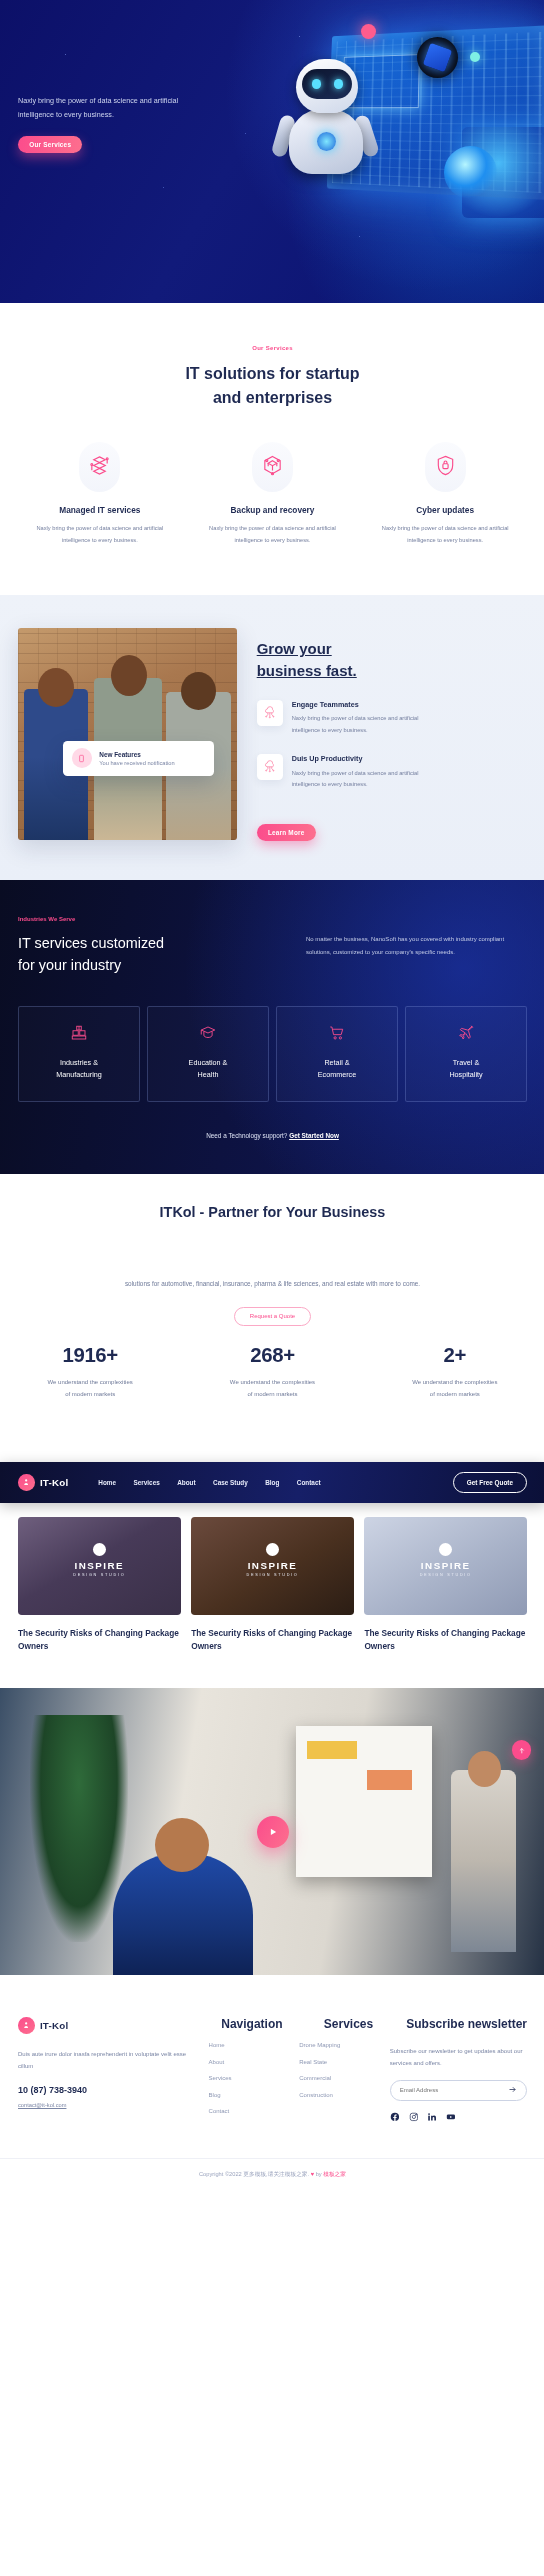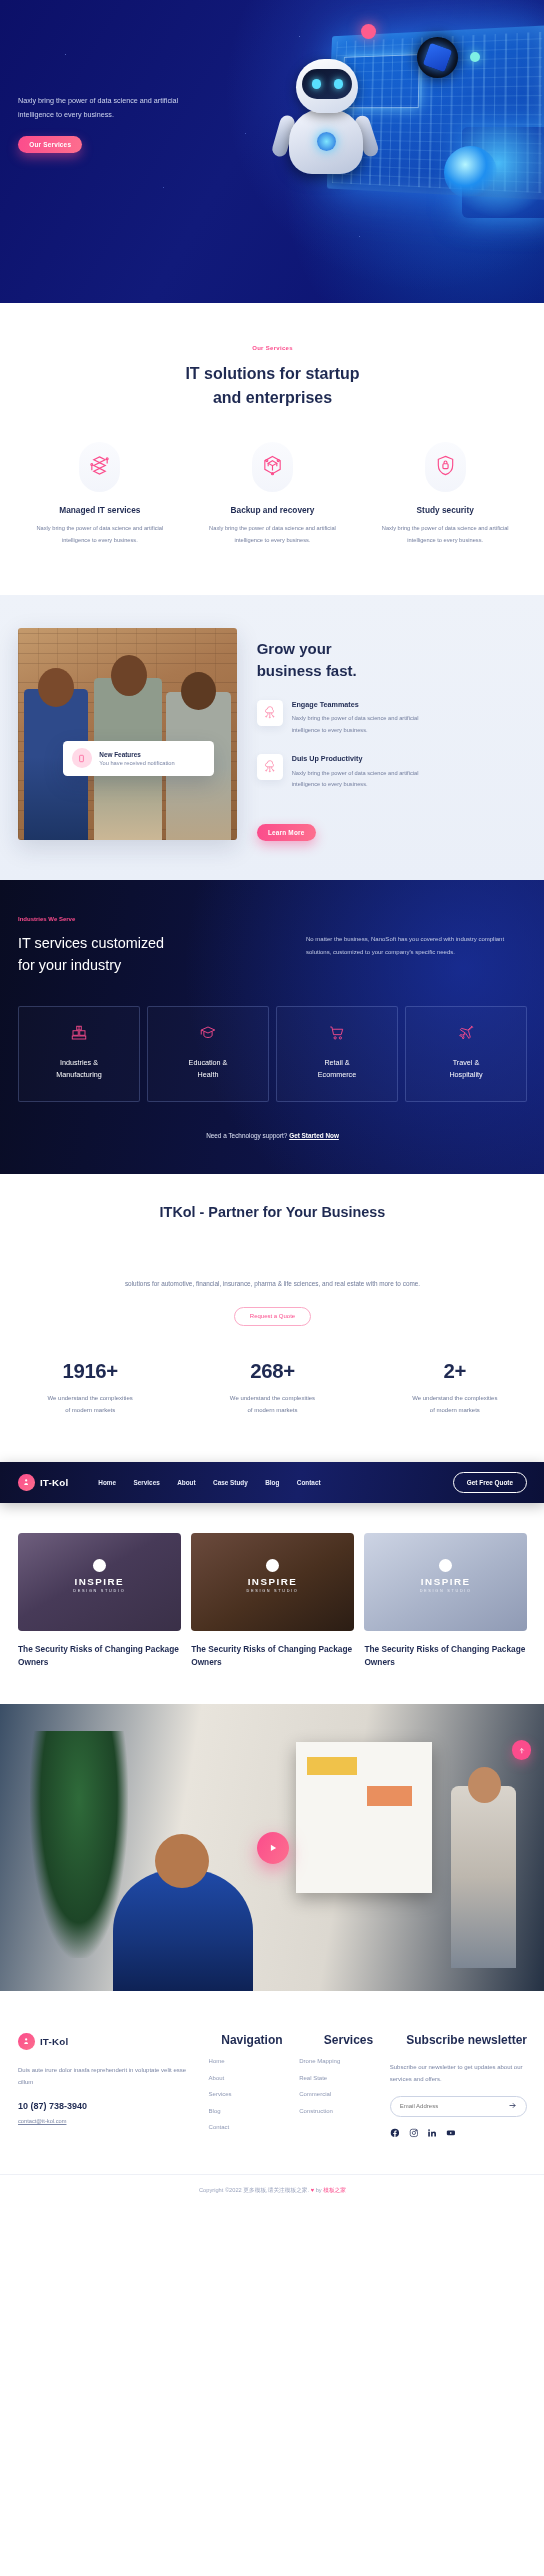--- a/index.html
+++ b/index.html
@@ -160,21 +160,21 @@
   }
   .notif-ic {
     width:19.7px; height:19.7px; border-radius:50%; background:#ffd9e7;
     display:flex; align-items:center; justify-content:center; flex:0 0 19.7px;
   }
   .notif-ic svg { width:9px; height:9px; }
   .notif-t { font-size:6.4px; font-weight:700; color:#1f2a52; }
   .notif-d { font-size:5.7px; color:#7b86a5; margin-top:2.3px; }
 
   .grow-right { flex:1; padding-top:10.6px; }
-  .grow-title { font-size:15px; line-height:1.45; font-weight:700; color:#1f2a52; }
+  .grow-title { font-size:15px; line-height:1.45; font-weight:700; color:#1f2a52;text-decoration:underline; }
   .feat { display:flex; gap:9px; margin-top:18px; }
   .feat-ic {
     width:26px; height:26px; flex:0 0 26px; background:#fff; border-radius:4.5px;
     display:flex; align-items:center; justify-content:center;
     box-shadow:0 3px 9px rgba(30,40,80,.07);
   }
   .feat-ic svg { width:13.6px; height:13.6px; }
   .feat-t { font-size:7.2px; font-weight:700; color:#1f2a52; }
   .feat-d { font-size:5.7px; line-height:2; color:#737e9e; margin-top:4.5px; max-width:155px; }
   .grow-btn { margin-top:19.7px; }
@@ -202,21 +202,21 @@
   .ind-cta a { color:#fff; text-decoration:underline; font-weight:700; }
 
   
   .partner { background:#fff; padding:30px 18px 19.7px; text-align:center; position:relative; }
   .partner-title { font-size:14.4px; font-weight:700; color:#1f2a52; }
   .partner-sub { margin-top:57px; font-size:6.4px; line-height:2.1; color:#6f7a99; }
   .btn-outline {
     display:inline-block; margin-top:16.6px; padding:5.3px 15px; border-radius:15px;
     border:0.8px solid #fba9c6; color:#fb4c8c; font-size:6px; background:#fff; cursor:pointer;
   }
-  .stats { display:flex; margin-top:34px; padding:0 3px 13.6px;gap:44px; }
+  .stats { display:flex; margin-top:18px; padding:0 3px 13.6px;gap:44px; }
   .stat { flex:1; text-align:center; }
   .stat-n { font-size:20.4px; font-weight:700; color:#1f2a52; letter-spacing:-0.4px; }
   .stat-d { margin-top:9px; font-size:6px; line-height:2; color:#6f7a99; }
 
   
   .navbar {
     position:absolute; left:0; top:1462px; width:545px; height:41px; z-index:40;
     background:linear-gradient(100deg,#0c0f2e 0%,#161f68 55%,#0b1038 100%);
     display:flex; align-items:center; padding:0 18px;
     box-shadow:0 3px 13.6px rgba(0,0,0,.25);
@@ -393,21 +393,21 @@
       <div class="svc-card">
         <div class="svc-icon-wrap">
           <span class="svc-icon">
             <svg viewBox="0 0 24 24" fill="none" stroke="#fb4c8c" stroke-width="1.2">
               <path d="M12 2.5l7.5 3v6.2c0 4.4-3.1 8.3-7.5 9.8-4.4-1.5-7.5-5.4-7.5-9.8V5.5l7.5-3z"></path>
               <rect x="9.3" y="10.2" width="5.4" height="5" rx="1"></rect>
               <path d="M10.5 10.2V8.8a1.5 1.5 0 013 0v1.4"></path>
             </svg>
           </span>
         </div>
-        <div class="svc-name">Study security</div>
+        <div class="svc-name">Cyber updates</div>
         <div class="svc-desc">Naxly bring the power of data science and artificial intelligence to every business.</div>
       </div>
 
     </div>
   </section>
 
   <section class="grow">
     <div class="grow-left">
       <div class="grow-photo">
         <div class="brick"></div>

